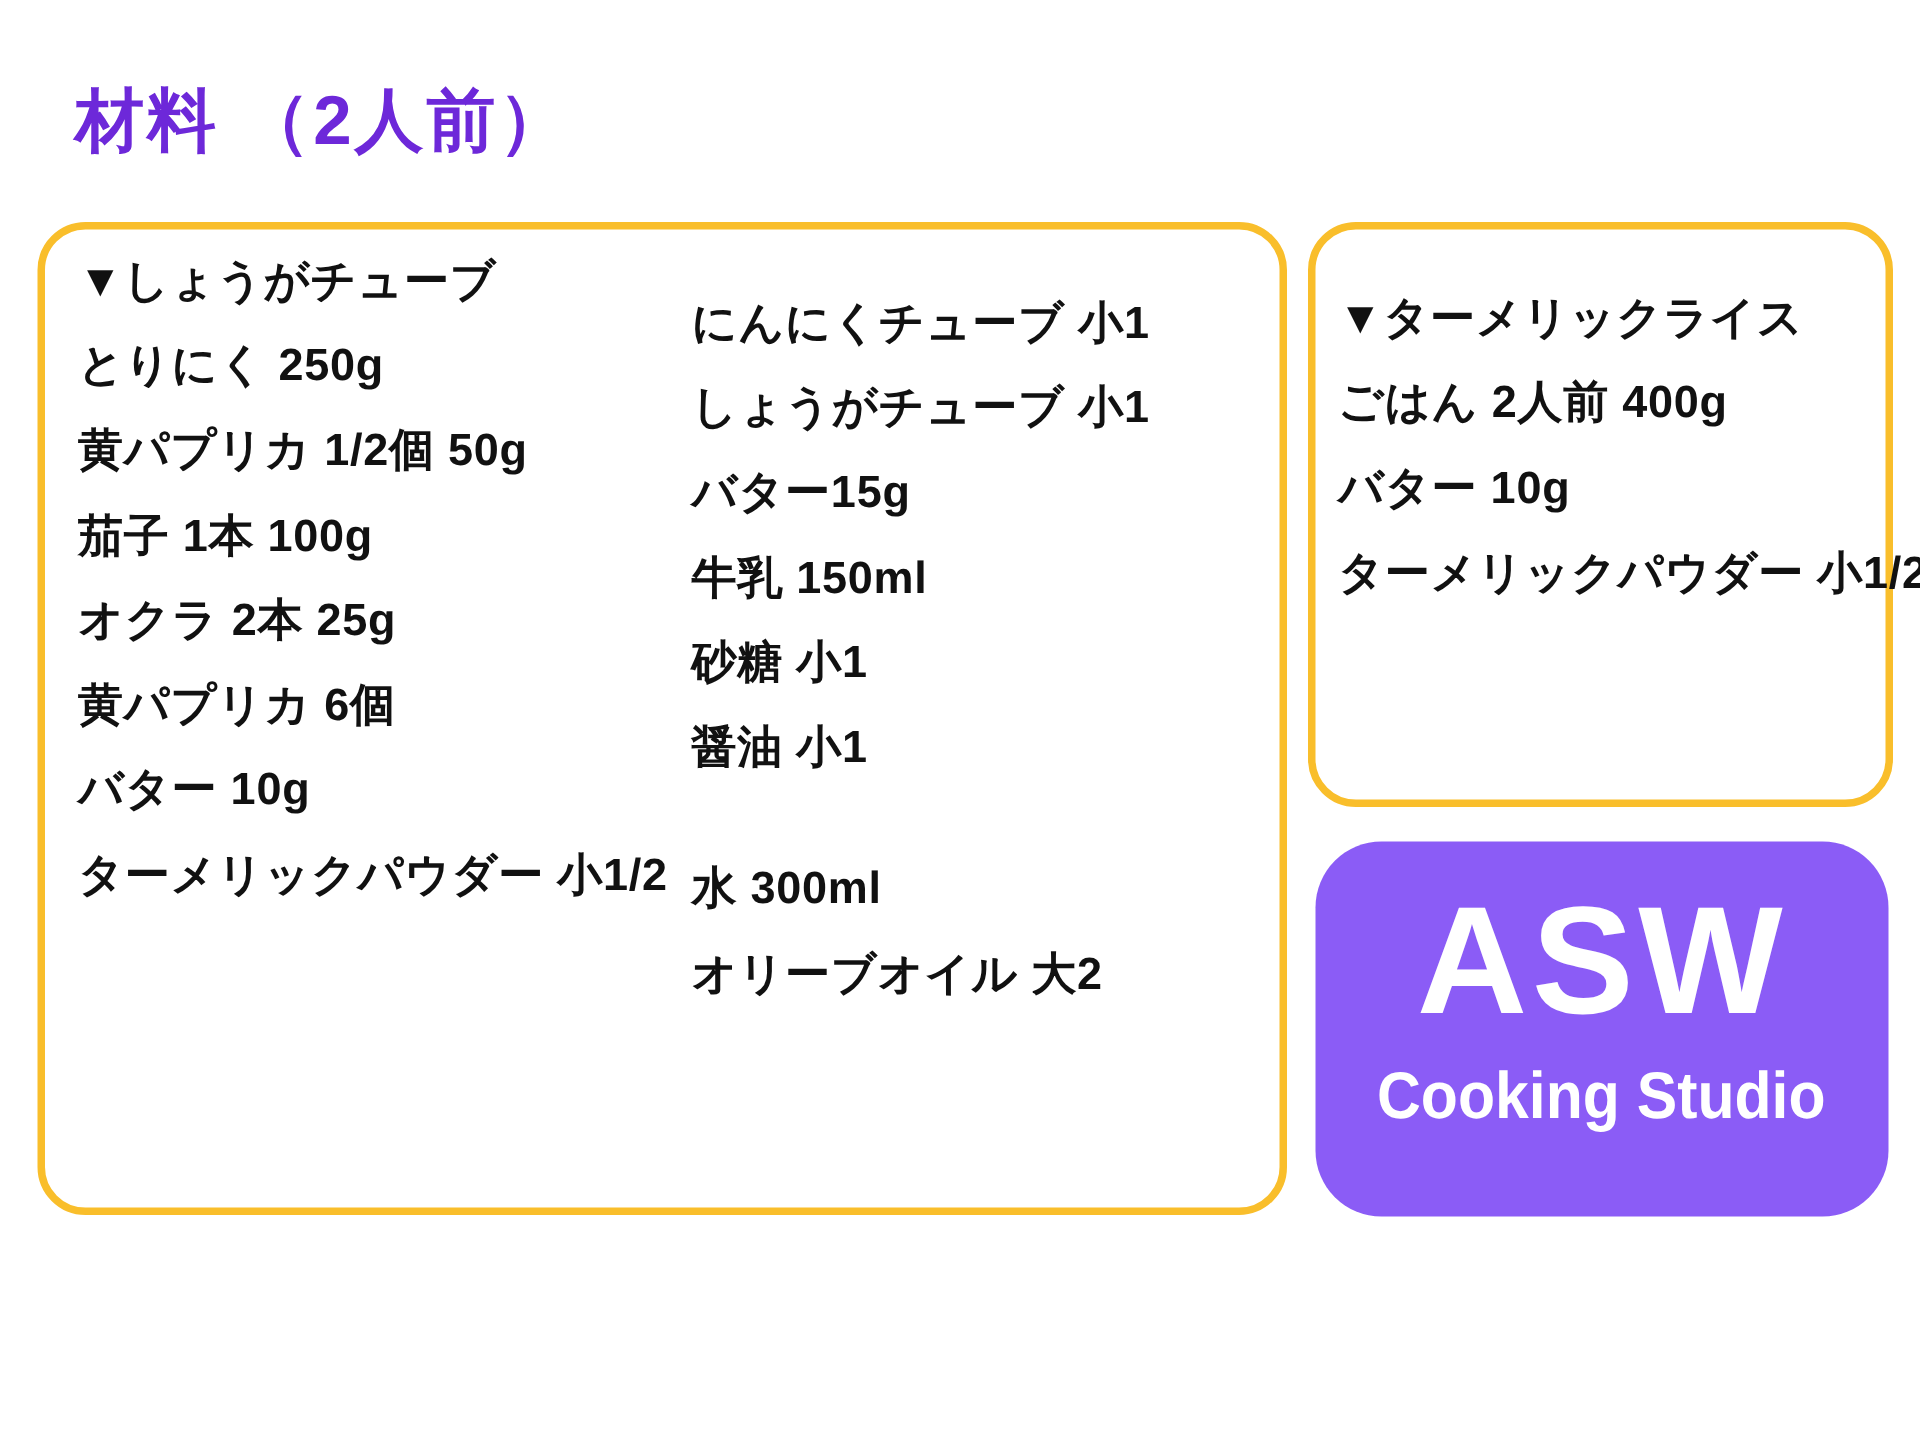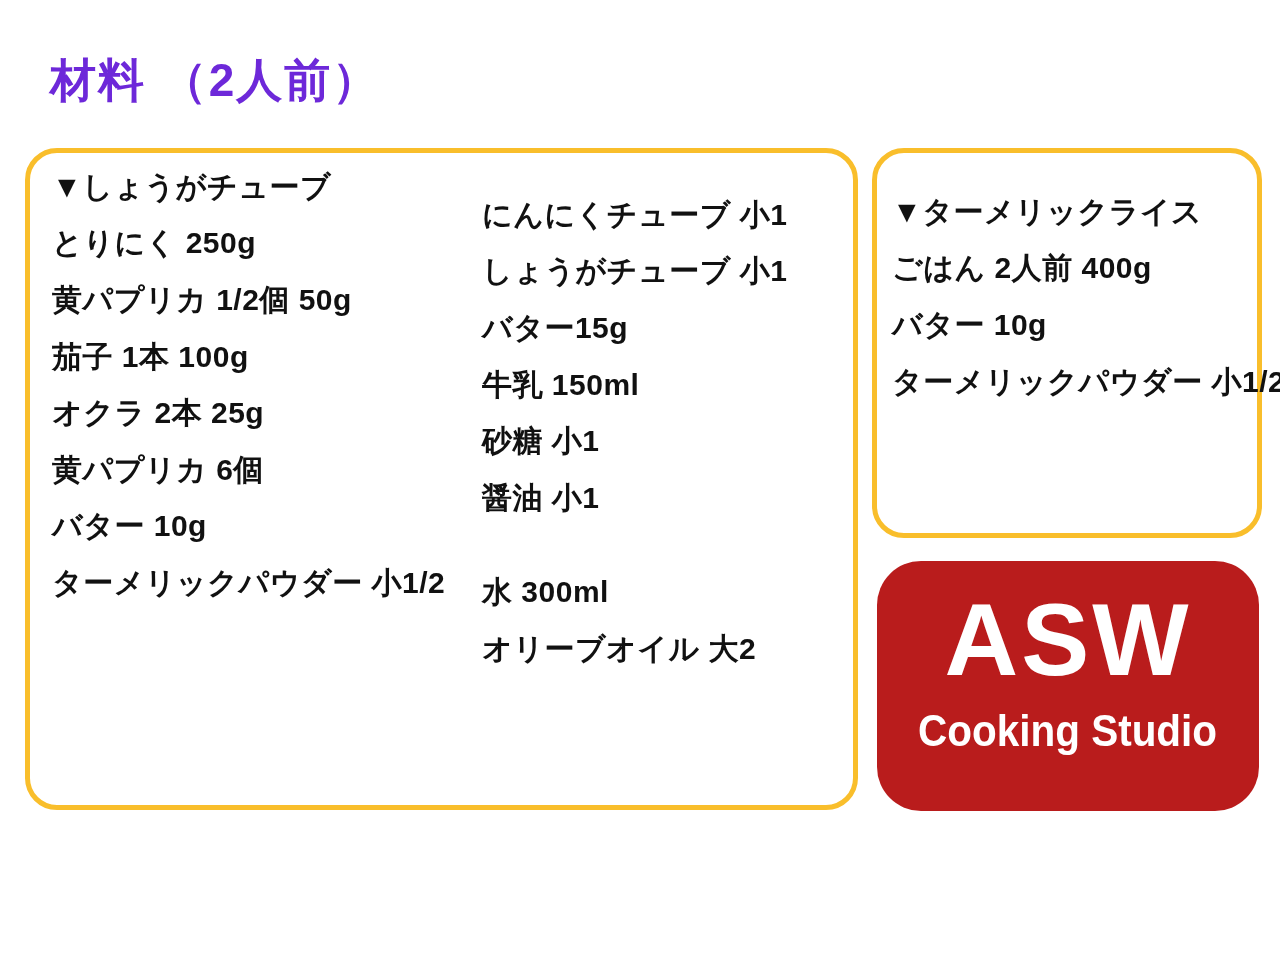--- a/index.html
+++ b/index.html
@@ -42,38 +42,38 @@
     left: 872px;
     top: 148px;
     width: 390px;
     height: 390px;
   }
   .ing-col {
     position: absolute;
     white-space: nowrap;
   }
   .col-1 { left: 52px;  top: 159px; }
-  .col-2 { left: 482px; top: 187px; }
+  .col-2 { left: 461px; top: 187px; }
   .col-3 { left: 892px; top: 184px; }
   .ing-line {
     height: 56.6px;
     display: flex;
     align-items: center;
     font-size: 30px;
     font-weight: 700;
     letter-spacing: 0.5px;
   }
   .ing-line.gap { margin-top: 38px; }
   .logo-box {
     position: absolute;
     left: 877px;
     top: 561px;
     width: 382px;
     height: 250px;
-    background: #b91c1c;
+    background: #8b5cf6;
     border-radius: 44px;
     display: flex;
     flex-direction: column;
     align-items: center;
     box-sizing: border-box;
   }
   .logo-acronym {
     margin-top: 28px;
     font-size: 102px;
     line-height: 1;

